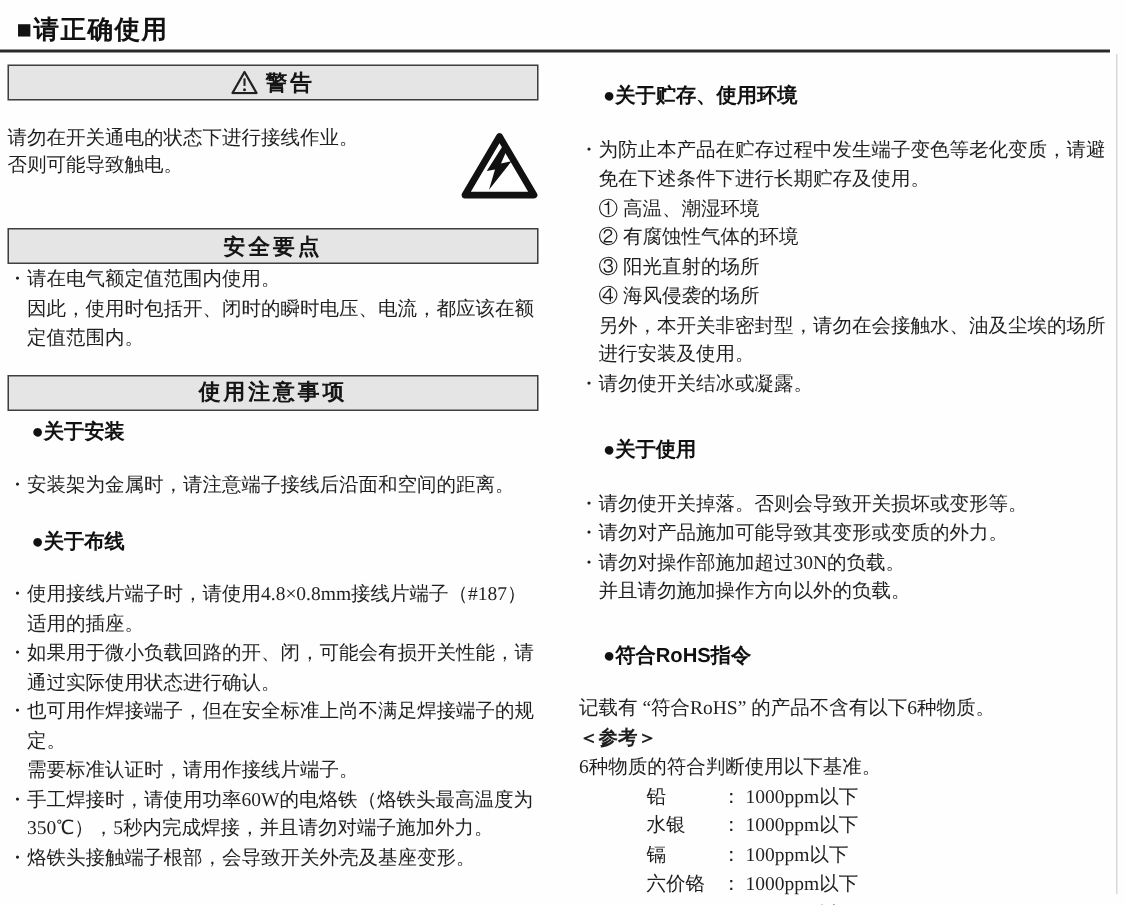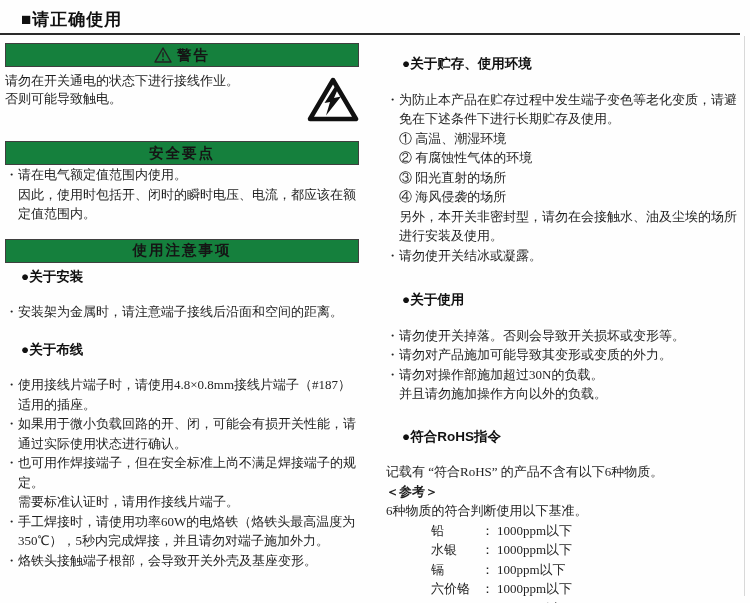--- a/index.html
+++ b/index.html
@@ -1,37 +1,37 @@
 <!DOCTYPE html>
 <html><head>
 <meta charset="utf-8">
 <style>
   html,body{margin:0;padding:0;}
   body{
     width:750px;height:603px;position:relative;background:#fefefe;
     font-family:"Liberation Serif", serif;color:#1f1f1f;overflow:hidden;
   }
   .page-title{
-    position:absolute;left:21px;top:8px;
+    position:absolute;left:11px;top:8px;
     font-family:"Liberation Sans", sans-serif;font-weight:bold;
     font-size:17px;letter-spacing:1px;color:#111;
   }
   .title-rule{position:absolute;left:0;top:33px;width:740px;height:2px;background:#2a2a2a;}
   .edge-line{position:absolute;left:744px;top:36px;width:1px;height:560px;background:#d8d8d8;}
   .col-left{position:absolute;left:5px;top:43px;width:354px;}
   .col-right{position:absolute;left:386px;top:38px;width:356px;}
   .tbox{
-    border:1.5px solid #3f3f3f;background:#15803d;
+    border:1.5px solid #3f3f3f;background:#e5e5e5;
     display:flex;align-items:center;justify-content:center;
     font-family:"Liberation Sans", sans-serif;font-weight:bold;
     font-size:14.5px;color:#151515;letter-spacing:2px;
     height:22px;box-sizing:content-box;
   }
   .tbox .ticon{display:inline-flex;margin-right:5px;}
-  .warn-body{position:relative;margin-top:5px;min-height:55px;}
+  .warn-body{position:relative;margin-top:16px;min-height:55px;}
   .warn-body p{margin:0;font-size:13px;line-height:17.5px;white-space:pre-line;}
   .hv{position:absolute;right:0;top:4px;}
   .mt-safety{margin-top:14px;}
   .mt-usage{margin-top:15px;}
   p.body{margin:0;font-size:13px;line-height:19.5px;white-space:pre-line;}
   p.p0{padding-left:13px;text-indent:-13px;}
   p.p1{padding-left:13px;}
   .sh{
     margin:16px;font-family:"Liberation Sans", sans-serif;font-weight:bold;
     font-size:13.5px;line-height:19.5px;color:#111;white-space:pre-line;

